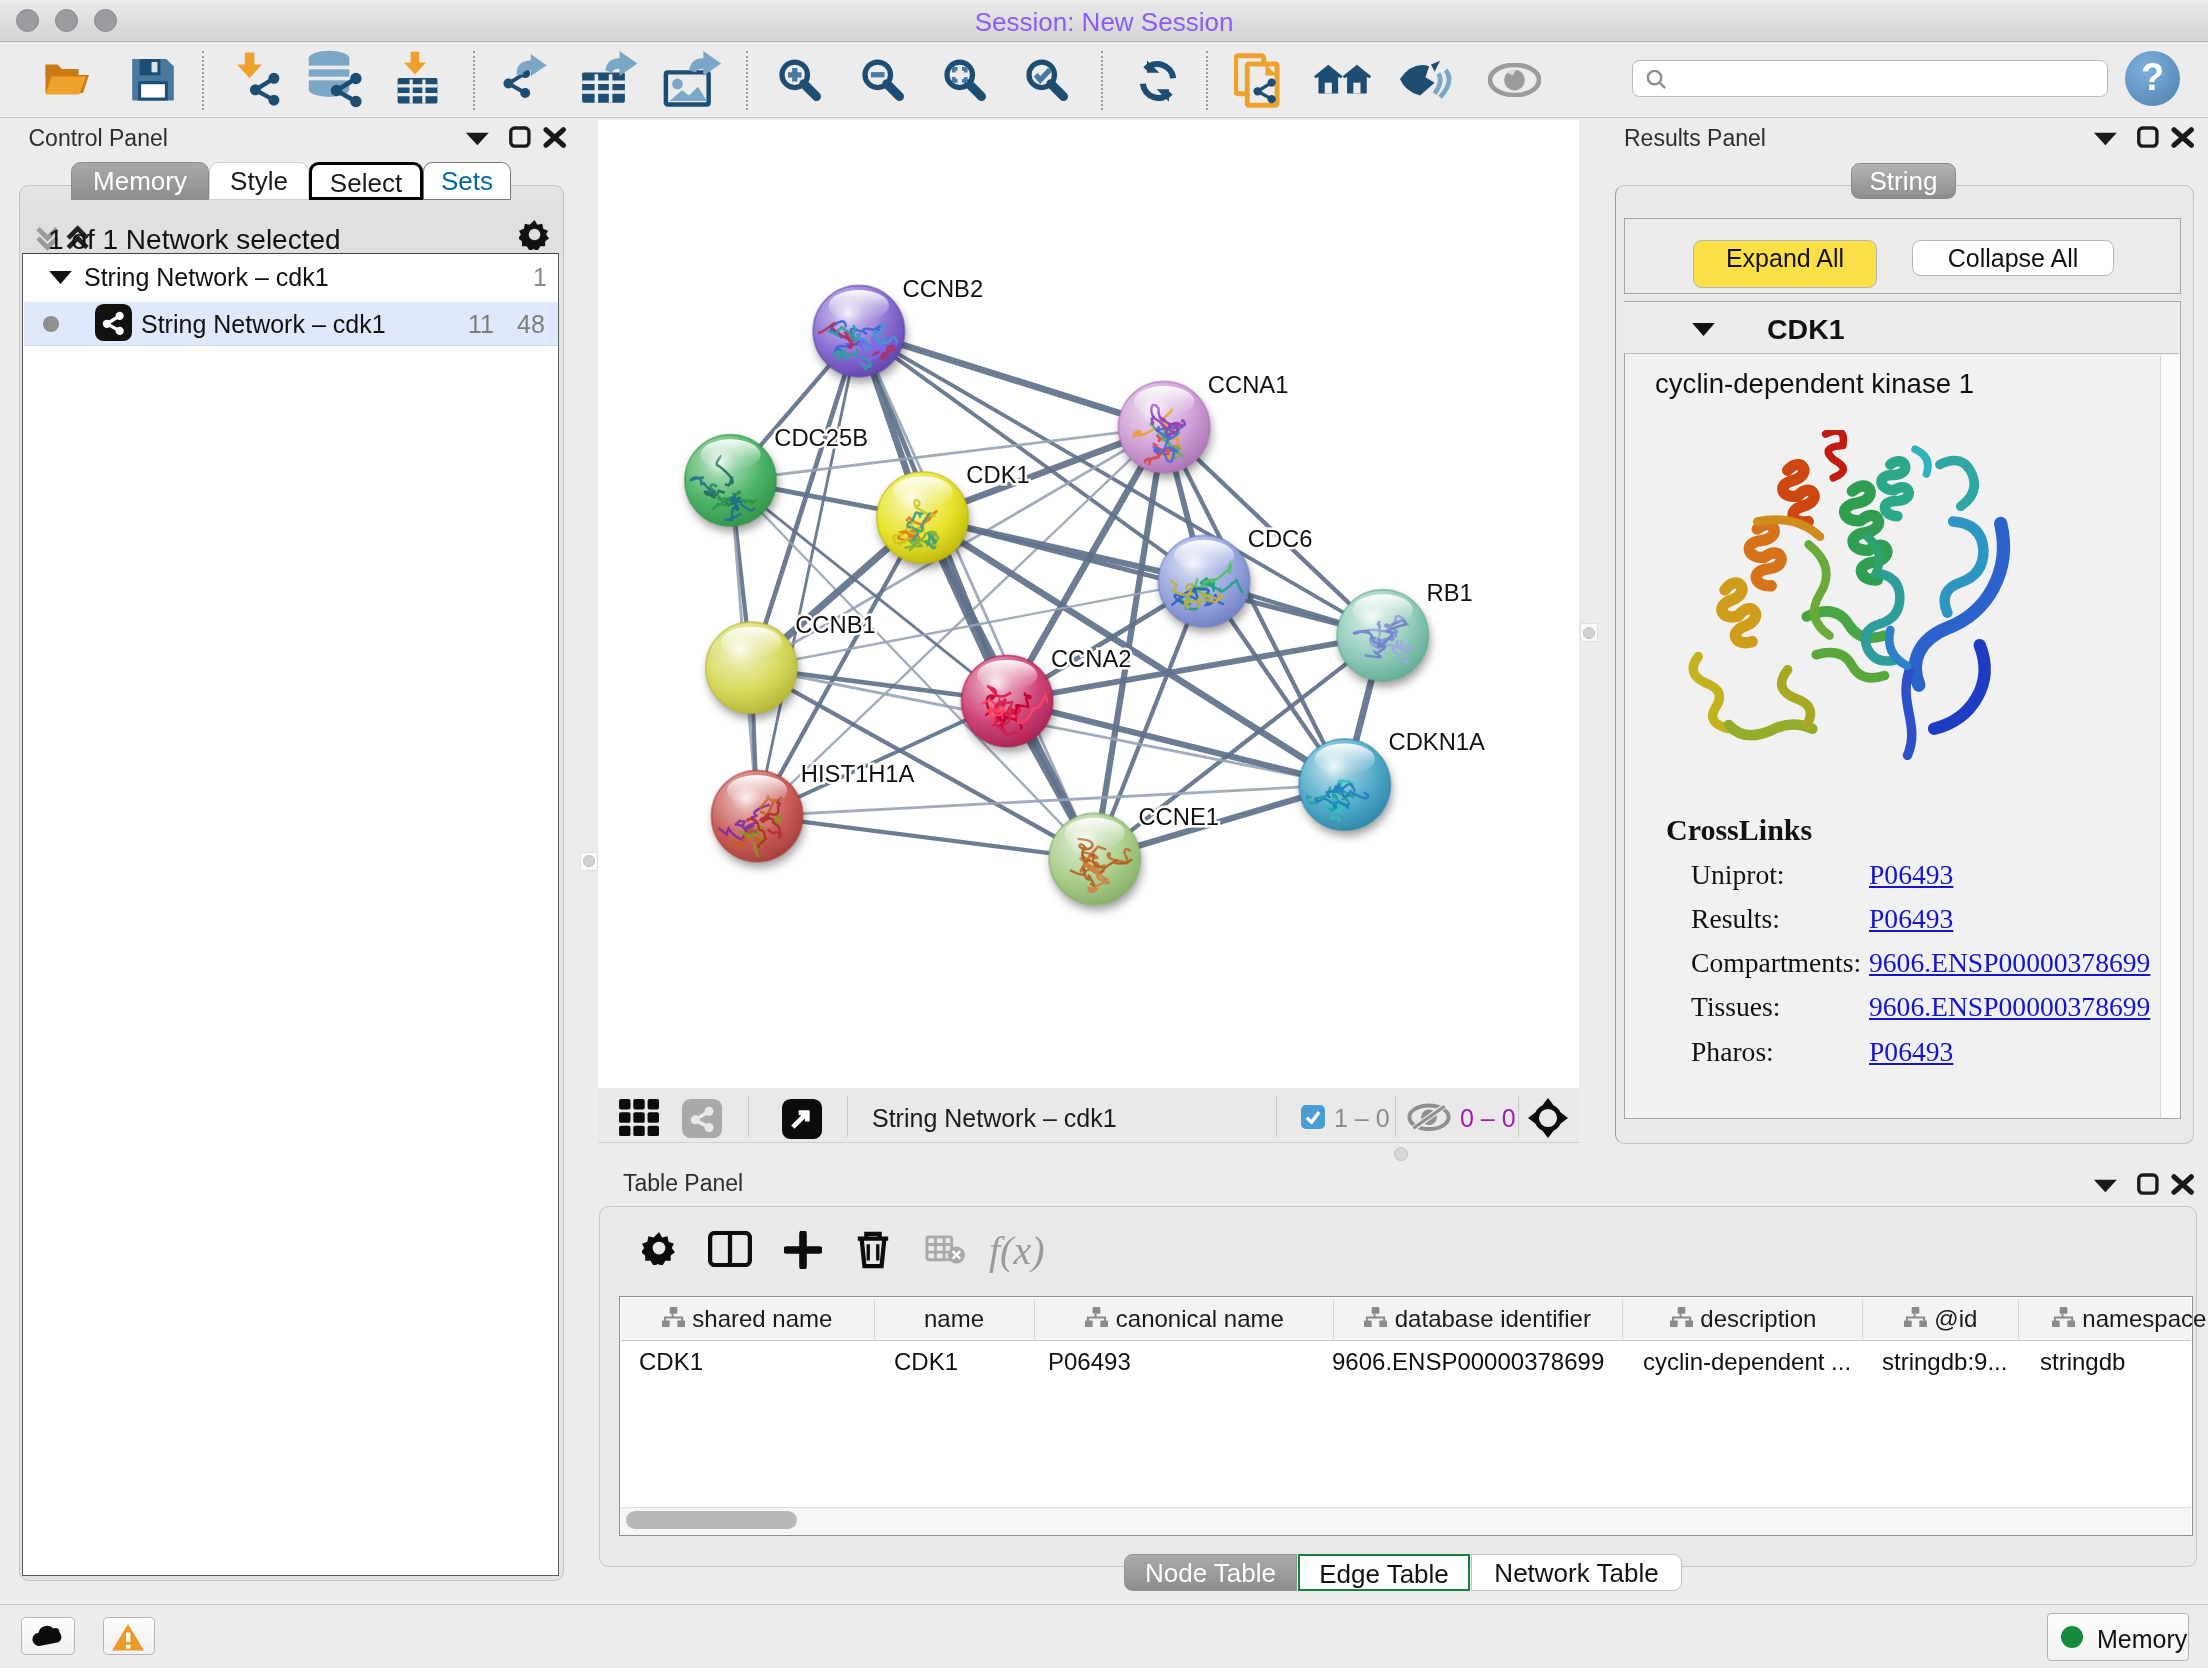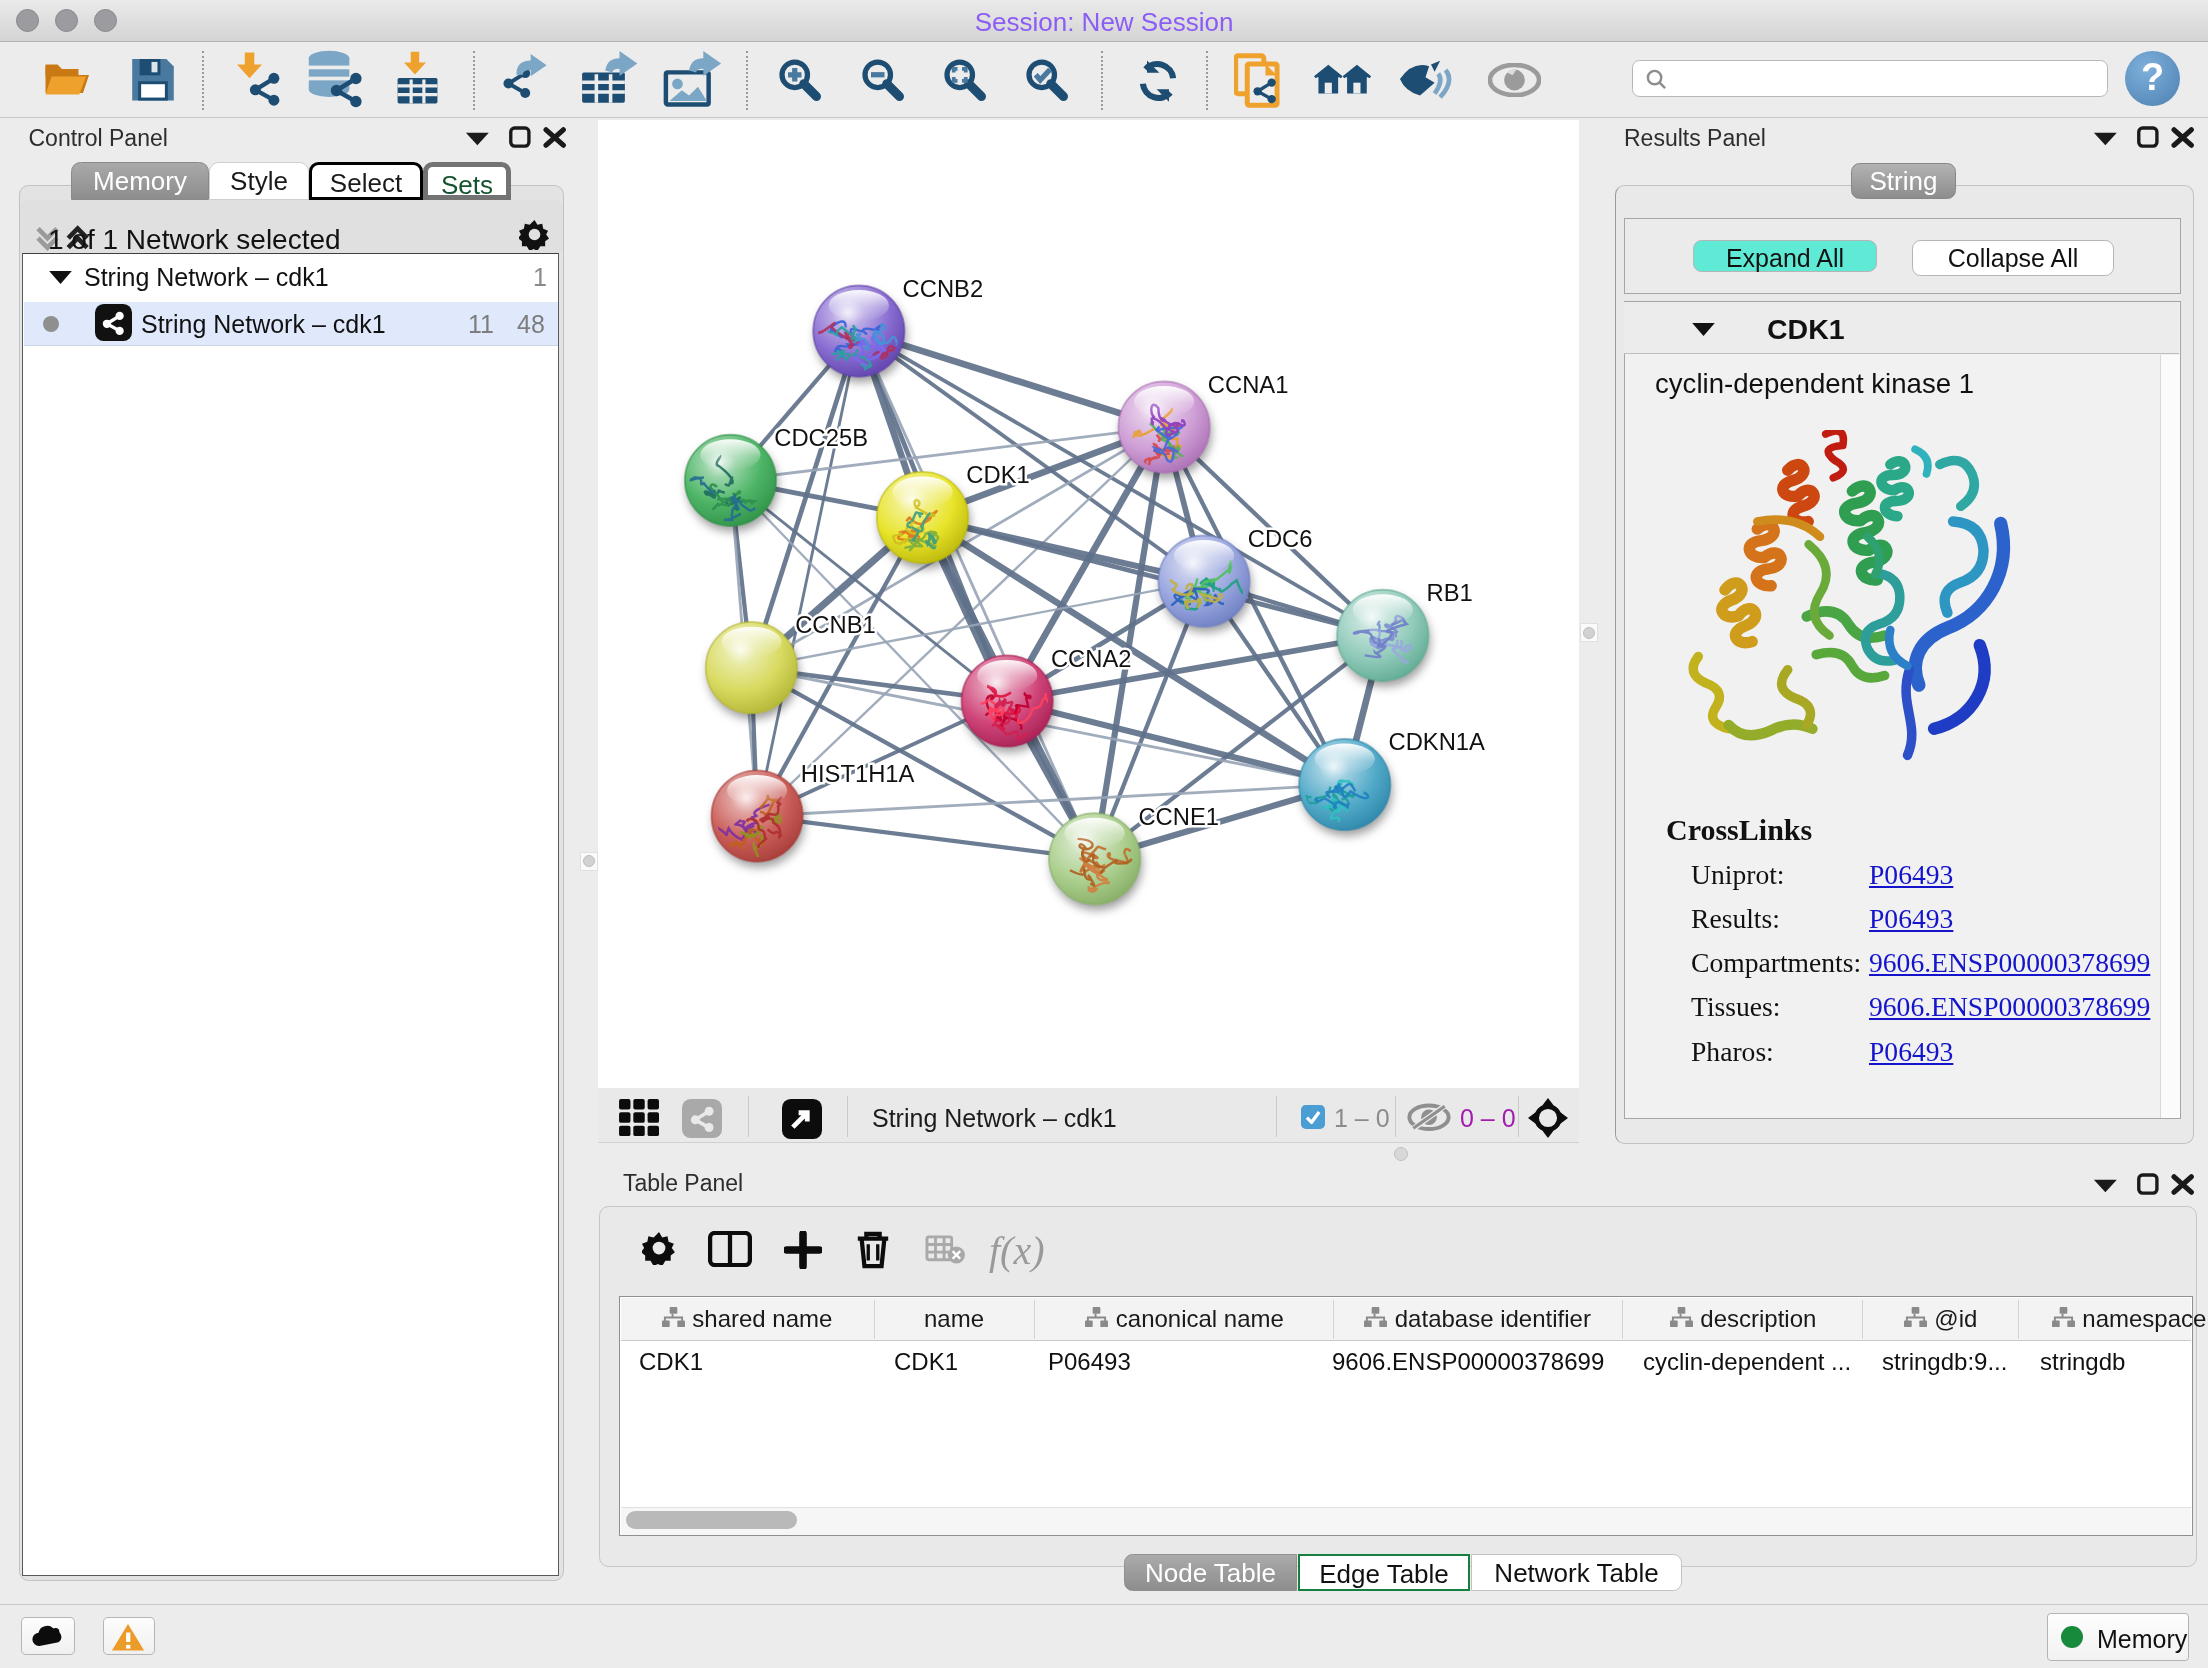--- a/index.html
+++ b/index.html
@@ -180,21 +180,21 @@
 <div class="abs ptitle" style="left:28.5px;top:125px">Control Panel</div>
 <svg class="abs" style="left:464px;top:126px" width="105" height="23" viewBox="0 0 110 24">
 <path d="M2 7 h24 l-12 13z" fill="#1a1a1a"></path>
 <rect x="49" y="2" width="19" height="19" rx="4" fill="none" stroke="#1a1a1a" stroke-width="3.5"></rect>
 <path d="M86 4 l18 16 M104 4 l-18 16" stroke="#1a1a1a" stroke-width="5.5" stroke-linecap="round"></path>
   </svg>
 <div class="abs" style="left:19px;top:185px;width:545px;height:1396px;background:#e3e3e3;border:1px solid #c2c2c2;border-radius:9.5px"></div>
 <div class="abs" style="left:71px;top:162px;width:138px;height:38px;background:linear-gradient(#a9a9a9,#8d8d8d);color:#fff;border:1px solid #8a8a8a;border-radius:9.5px 9.5px 0 0;font-size:26px;text-align:center;line-height:37px">Memory</div>
 <div class="abs" style="left:209px;top:162px;width:100px;height:38px;background:#fff;color:#1a1a1a;border:1px solid #cfcfcf;border-radius:9.5px 9.5px 0 0;font-size:26px;text-align:center;line-height:37px">Style</div>
 <div class="abs" style="left:309px;top:162px;width:114px;height:38px;background:#fff;color:#1a1a1a;border:3px solid #000000;border-radius:9.5px 9.5px 0 0;font-size:26px;text-align:center;line-height:37px">Select</div>
-<div class="abs" style="left:423px;top:162px;width:88px;height:38px;background:#fff;color:#14532d;border:5px solid #737373;border-radius:9.5px 9.5px 0 0;font-size:26px;text-align:center;line-height:37px">Sets</div>
+<div class="abs" style="left:423px;top:162px;width:88px;height:38px;background:#fff;color:#0369a1;border:1px solid #737373;border-radius:9.5px 9.5px 0 0;font-size:26px;text-align:center;line-height:37px">Sets</div>
 <div class="abs" style="left:20px;top:200px;width:543px;height:53px;background:#e0e0e0;border-radius:9.5px 9.5px 0 0"></div>
 <svg class="abs" style="left:34px;top:223px" width="59" height="34" viewBox="0 0 62 36">
 <g fill="none" stroke="#9a9a9a" stroke-width="5">
       <path d="M4 6 l10 10 10-10 M4 16 l10 10 10-10"></path>
     </g>
 <g fill="none" stroke="#222" stroke-width="5">
       <path d="M36 16 l10-10 10 10 M36 26 l10-10 10 10"></path>
     </g>
   </svg>
 <div class="abs" style="left:48px;top:224px;width:514px;text-align:left;font-size:28px;color:#111">1 of 1 Network selected</div>
@@ -622,21 +622,21 @@
   </svg>
 <div class="abs ptitle" style="left:1624px;top:125px">Results Panel</div>
 <svg class="abs" style="left:2092px;top:126px" width="105" height="23" viewBox="0 0 110 24">
 <path d="M2 7 h24 l-12 13z" fill="#1a1a1a"></path>
 <rect x="49" y="2" width="19" height="19" rx="4" fill="none" stroke="#1a1a1a" stroke-width="3.5"></rect>
 <path d="M86 4 l18 16 M104 4 l-18 16" stroke="#1a1a1a" stroke-width="5.5" stroke-linecap="round"></path>
   </svg>
 <div class="abs" style="left:1615px;top:185px;width:579px;height:959px;background:#e9e9e9;border:1px solid #c2c2c2;border-left:1.9px solid #9a9a9a;border-radius:9.5px"></div>
 <div class="abs" style="left:1851px;top:163px;width:105px;height:36px;background:linear-gradient(#b3b3b3,#8d8d8d);border:1px solid #888;border-radius:8.6px;color:#fff;font-size:26px;text-align:center;line-height:35px">String</div>
 <div class="abs" style="left:1624px;top:218px;width:557px;height:76px;border:1px solid #a6a6a6;background:#ebebeb"></div>
-<div class="abs" style="left:1693px;top:240px;width:184px;height:32px;background:#5eead4;border:1px solid #b5b5b5;border-radius:8.6px;font-size:25px;color:#111;text-align:center;line-height:34px">Expand All</div>
+<div class="abs" style="left:1693px;top:240px;width:184px;height:48px;background:#fde047;border:1px solid #b5b5b5;border-radius:8.6px;font-size:25px;color:#111;text-align:center;line-height:34px">Expand All</div>
 <div class="abs" style="left:1912px;top:240px;width:202px;height:36px;background:#fff;border:1px solid #b5b5b5;border-radius:8.6px;font-size:25px;color:#111;text-align:center;line-height:34px">Collapse All</div>
 <div class="abs" style="left:1624px;top:301px;width:557px;height:818px;border:1px solid #a6a6a6;background:#f1f1f1"></div>
 <div class="abs" style="left:1624px;top:302px;width:555px;height:52px;background:#ececec;border-bottom:1px solid #bdbdbd"></div>
 <svg class="abs" style="left:1691px;top:321px" width="25" height="16" viewBox="0 0 26 17">
     <path d="M1 2 h24 l-12 14z" fill="#111"></path>
   </svg>
 <div class="abs" style="left:1767px;top:313px;font-size:28.5px;font-weight:bold;color:#111">CDK1</div>
 <div class="abs" style="left:2160px;top:355px;width:20px;height:763px;background:#fbfbfb;border-left:1px solid #d8d8d8"></div>
 <div class="abs" style="left:1655px;top:368px;font-size:27.6px;color:#111">cyclin-dependent kinase 1</div>
 <svg class="abs" style="left:1666px;top:430px" width="366" height="338" viewBox="0 0 385 355">

